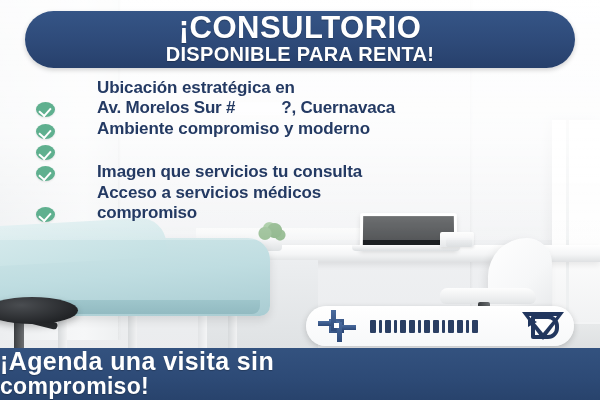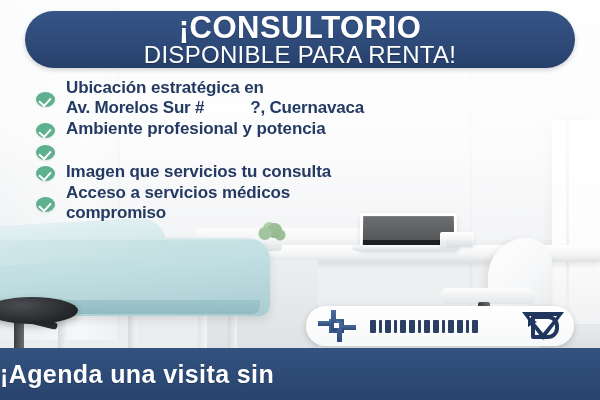--- a/index.html
+++ b/index.html
@@ -163,31 +163,31 @@
     box-shadow:0 2px 5px rgba(0,0,0,.18);
     display:flex;flex-direction:column;align-items:center;justify-content:center;
     overflow:hidden;
   }
   .hl1{
     color:#ffffff;font-weight:bold;font-size:31px;line-height:29px;
     letter-spacing:.5px;white-space:nowrap;
     text-shadow:0 1px 1px rgba(0,0,0,.25);
   }
   .hl2{
-    color:#ffffff;font-weight:normal;font-size:24px;line-height:25px;
+    color:#ffffff;font-weight:bold;font-size:20px;line-height:25px;
     letter-spacing:.3px;white-space:nowrap;
     text-shadow:0 1px 1px rgba(0,0,0,.25);
   }
 
   
   .bullets{
     position:absolute;left:36px;top:78px;width:530px;
   }
   .bullet-row{
-    display:flex;align-items:center;margin-bottom:2px;
+    display:flex;align-items:flex-end;margin-bottom:2px;gap:31px;
   }
   .check{
     flex:0 0 auto;width:19px;height:15px;margin-top:4px;margin-right:11px;
     background:#5fb08f;border-radius:50%;
     position:relative;
     box-shadow:0 1px 2px rgba(0,0,0,.10);
   }
   .check:after{
     content:"";position:absolute;left:5px;top:3px;
     width:6px;height:9px;border:2.2px solid #ffffff;
@@ -333,21 +333,21 @@
       <span class="btext">
         <span>Ubicación estratégica en</span>
         <span class="sub">
           <span>Av. Morelos Sur #</span><span class="redact"></span><span>?, Cuernavaca</span>
         </span>
       </span>
     </div>
 
     <div class="bullet-row">
       <span class="check"></span>
-      <span class="btext">Ambiente profesional y potencia</span>
+      <span class="btext">Ambiente compromiso y moderno</span>
     </div>
 
     <div class="bullet-row">
       <span class="check"></span>
     </div>
 
     <div class="bullet-row">
       <span class="check"></span>
       <span class="btext">Imagen que servicios tu consulta</span>
     </div>
@@ -390,15 +390,16 @@
     <span class="shield">
       <i class="tri"></i>
         <i class="inner"></i>
         <i class="d"></i>
         <i class="beak"></i>
     </span>
   </div>
 
   <div class="bottom-band">
     <div class="bl1">¡Agenda una visita sin</div>
+    <div class="bl2">compromiso!</div>
   </div>
 
 </div>
 
 </body></html>

